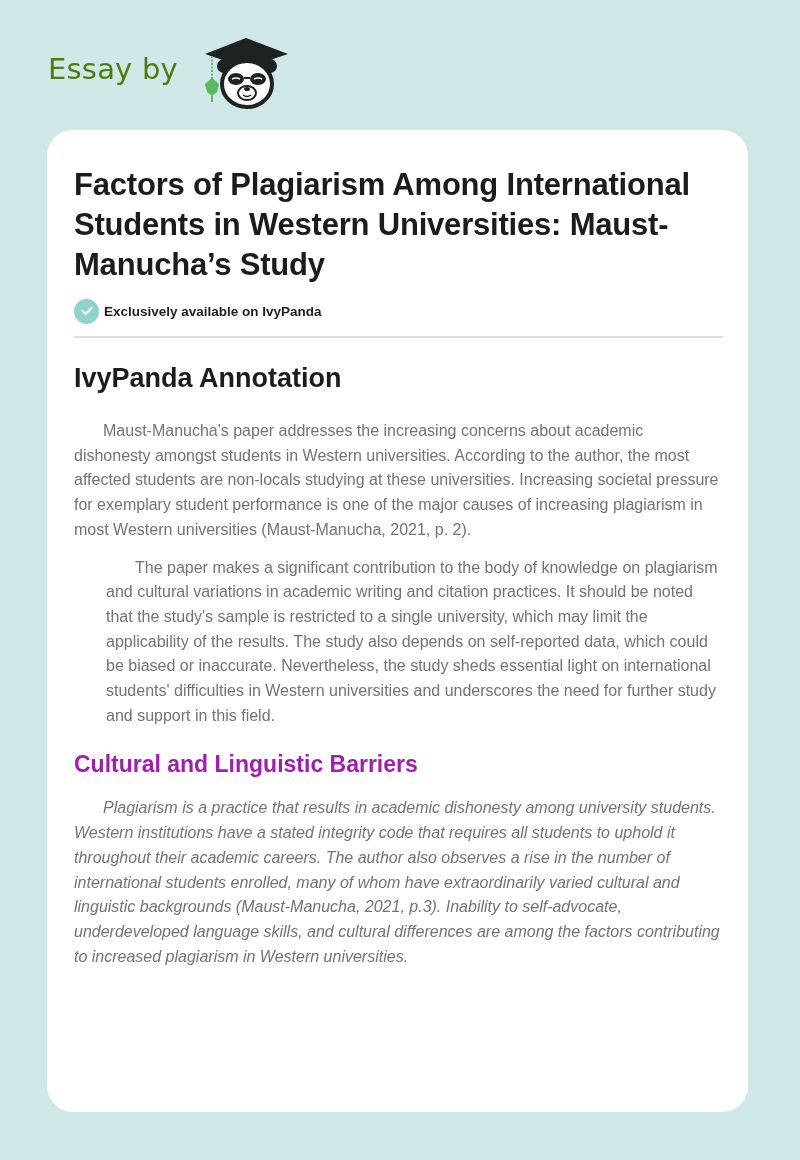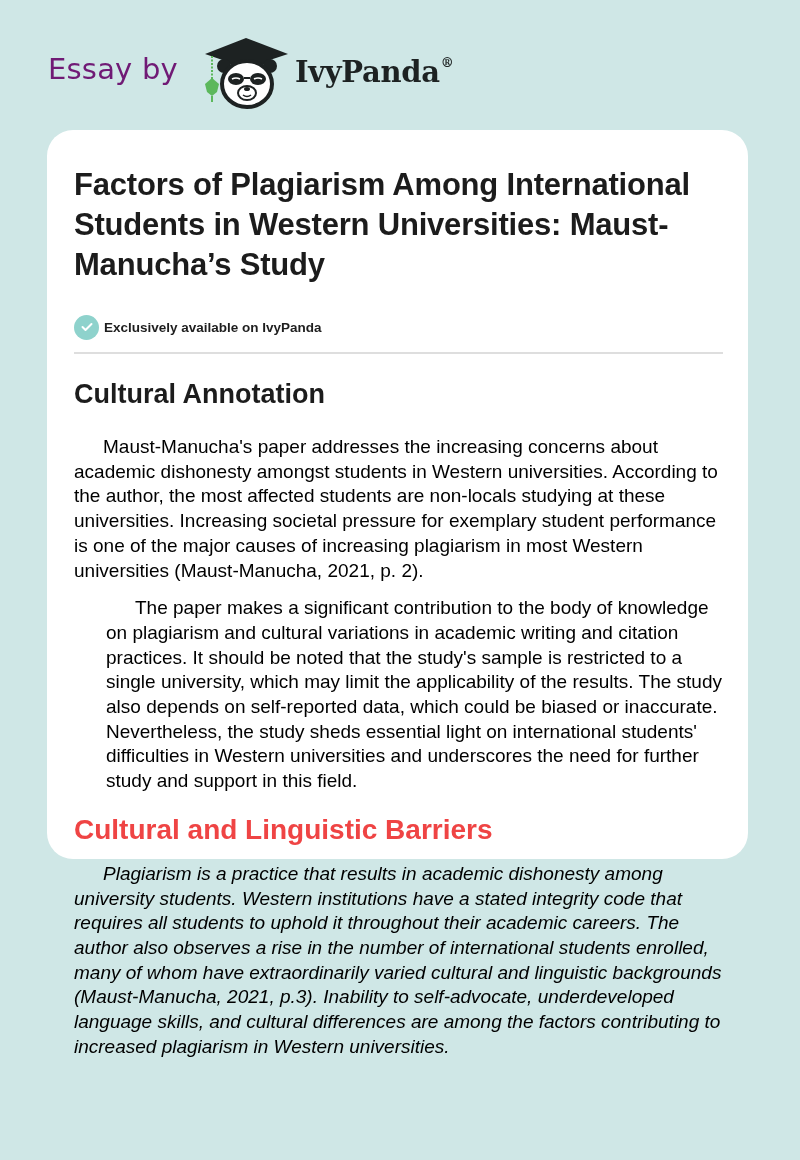--- a/index.html
+++ b/index.html
@@ -13,21 +13,21 @@
     .header {
       position: absolute;
       left: 0; top: 0;
       width: 800px; height: 130px;
     }
     .brand-prefix {
       position: absolute;
       left: 48px; top: 52px;
       font-family: "DejaVu Sans", sans-serif;
       font-size: 29px;
-      color: #701a75;
+      color: #4d7c0f;
       letter-spacing: 0.2px;
     }
     .logo-icon {
       position: absolute;
       left: 200px; top: 34px;
       width: 92px; height: 76px;
     }
     .brand-name {
       position: absolute;
       left: 295px; top: 55px;
@@ -39,41 +39,41 @@
     }
     .brand-name sup {
       font-size: 13px;
       position: relative;
       top: -4px;
       margin-left: 1px;
     }
     .card {
       position: absolute;
       left: 47px; top: 130px;
-      width: 701px; height: 729px;
+      width: 701px; height: 982px;
       background: #ffffff;
       border-radius: 26px;
     }
     .content {
       position: absolute;
       left: 27px; top: 35px;
       width: 650px;
       color: #222222;
     }
     .title {
       font-size: 31px;
       font-weight: bold;
       line-height: 40px;
       color: #1c1c1c;
       letter-spacing: -0.2px;
     }
     .exclusive {
       display: flex;
       align-items: center;
-      margin-top: 29px;
+      margin-top: 13px;
       height: 26px;
     }
     .check-badge {
       width: 25px; height: 25px;
       border-radius: 50%;
       background: #8ed2cc;
       display: flex; align-items: center; justify-content: center;
       margin-right: 5px;
     }
     .exclusive-label {
@@ -87,29 +87,29 @@
       background: #dedede;
       width: 649px;
     }
     h2 {
       font-size: 27px;
       font-weight: bold;
       line-height: 40px;
       color: #1c1c1c;
     }
     h3 {
-      font-size: 28px;
+      font-size: 23px;
       font-weight: bold;
       line-height: 32px;
-      color: #ef4444;
+      color: #a21caf;
     }
     p {
-      font-size: 19px;
+      font-size: 16px;
       line-height: 24.7px;
-      color: #000000;
+      color: #737373;
       text-indent: 29px;
     }
     .h-annot { margin-top: 20px; }
     .p1 { margin-top: 21px; }
     .p2 { margin-top: 13px; margin-left: 32px; }
     .h-topic { margin-top: 20px; }
     .h-cult { margin-top: 20px; }
     .p3 { margin-top: 16px; font-style: italic; }
   </style>
 </head>
@@ -136,40 +136,39 @@
       <ellipse cx="58" cy="45" rx="8" ry="6" fill="#1d2222"></ellipse>
       <line x1="44" y1="44" x2="50" y2="44" stroke="#1d2222" stroke-width="2"></line>
       <path d="M32,45 Q36,43 40,45" stroke="#ffffff" stroke-width="1.5" fill="none"></path>
       <path d="M54,45 Q58,43 62,45" stroke="#ffffff" stroke-width="1.5" fill="none"></path>
 
       <ellipse cx="47" cy="59" rx="9" ry="7" fill="#ffffff" stroke="#1d2222" stroke-width="2"></ellipse>
       <ellipse cx="47" cy="55" rx="3" ry="2" fill="#1d2222"></ellipse>
       <path d="M43,61 Q47,64 51,61" stroke="#1d2222" stroke-width="1.5" fill="none"></path>
     </svg>
   </a>
-  <span class="brand-name"><span>IvyPanda</span><sup>®</sup></span>
 </header>
 
 <main class="card">
   <div class="content">
     <h1 class="title">Factors of Plagiarism Among International Students in Western Universities: Maust-Manucha’s Study</h1>
 
     <div class="exclusive">
       <span class="check-badge">
         <svg width="12" height="10" viewBox="0 0 12 10">
           <path d="M1.5,5 L4.5,8 L10.5,2" stroke="#ffffff" stroke-width="2" fill="none" stroke-linecap="round" stroke-linejoin="round"></path>
         </svg>
       </span>
       <span class="exclusive-label">Exclusively available on IvyPanda</span>
     </div>
 
     <div class="divider"></div>
 
     <section>
-      <h2 class="h-annot">Cultural Annotation</h2>
+      <h2 class="h-annot">IvyPanda Annotation</h2>
       <p class="p1">Maust-Manucha's paper addresses the increasing concerns about academic dishonesty amongst students in Western universities. According to the author, the most affected students are non-locals studying at these universities. Increasing societal pressure for exemplary student performance is one of the major causes of increasing plagiarism in most Western universities (Maust-Manucha, 2021, p. 2).</p>
       <p class="p2">The paper makes a significant contribution to the body of knowledge on plagiarism and cultural variations in academic writing and citation practices. It should be noted that the study's sample is restricted to a single university, which may limit the applicability of the results. The study also depends on self-reported data, which could be biased or inaccurate. Nevertheless, the study sheds essential light on international students' difficulties in Western universities and underscores the need for further study and support in this field.</p>
     </section>
 
     <section>
       <h3 class="h-cult">Cultural and Linguistic Barriers</h3>
       <p class="p3">Plagiarism is a practice that results in academic dishonesty among university students. Western institutions have a stated integrity code that requires all students to uphold it throughout their academic careers. The author also observes a rise in the number of international students enrolled, many of whom have extraordinarily varied cultural and linguistic backgrounds (Maust-Manucha, 2021, p.3). Inability to self-advocate, underdeveloped language skills, and cultural differences are among the factors contributing to increased plagiarism in Western universities.</p>
     </section>
   </div>
 </main>

